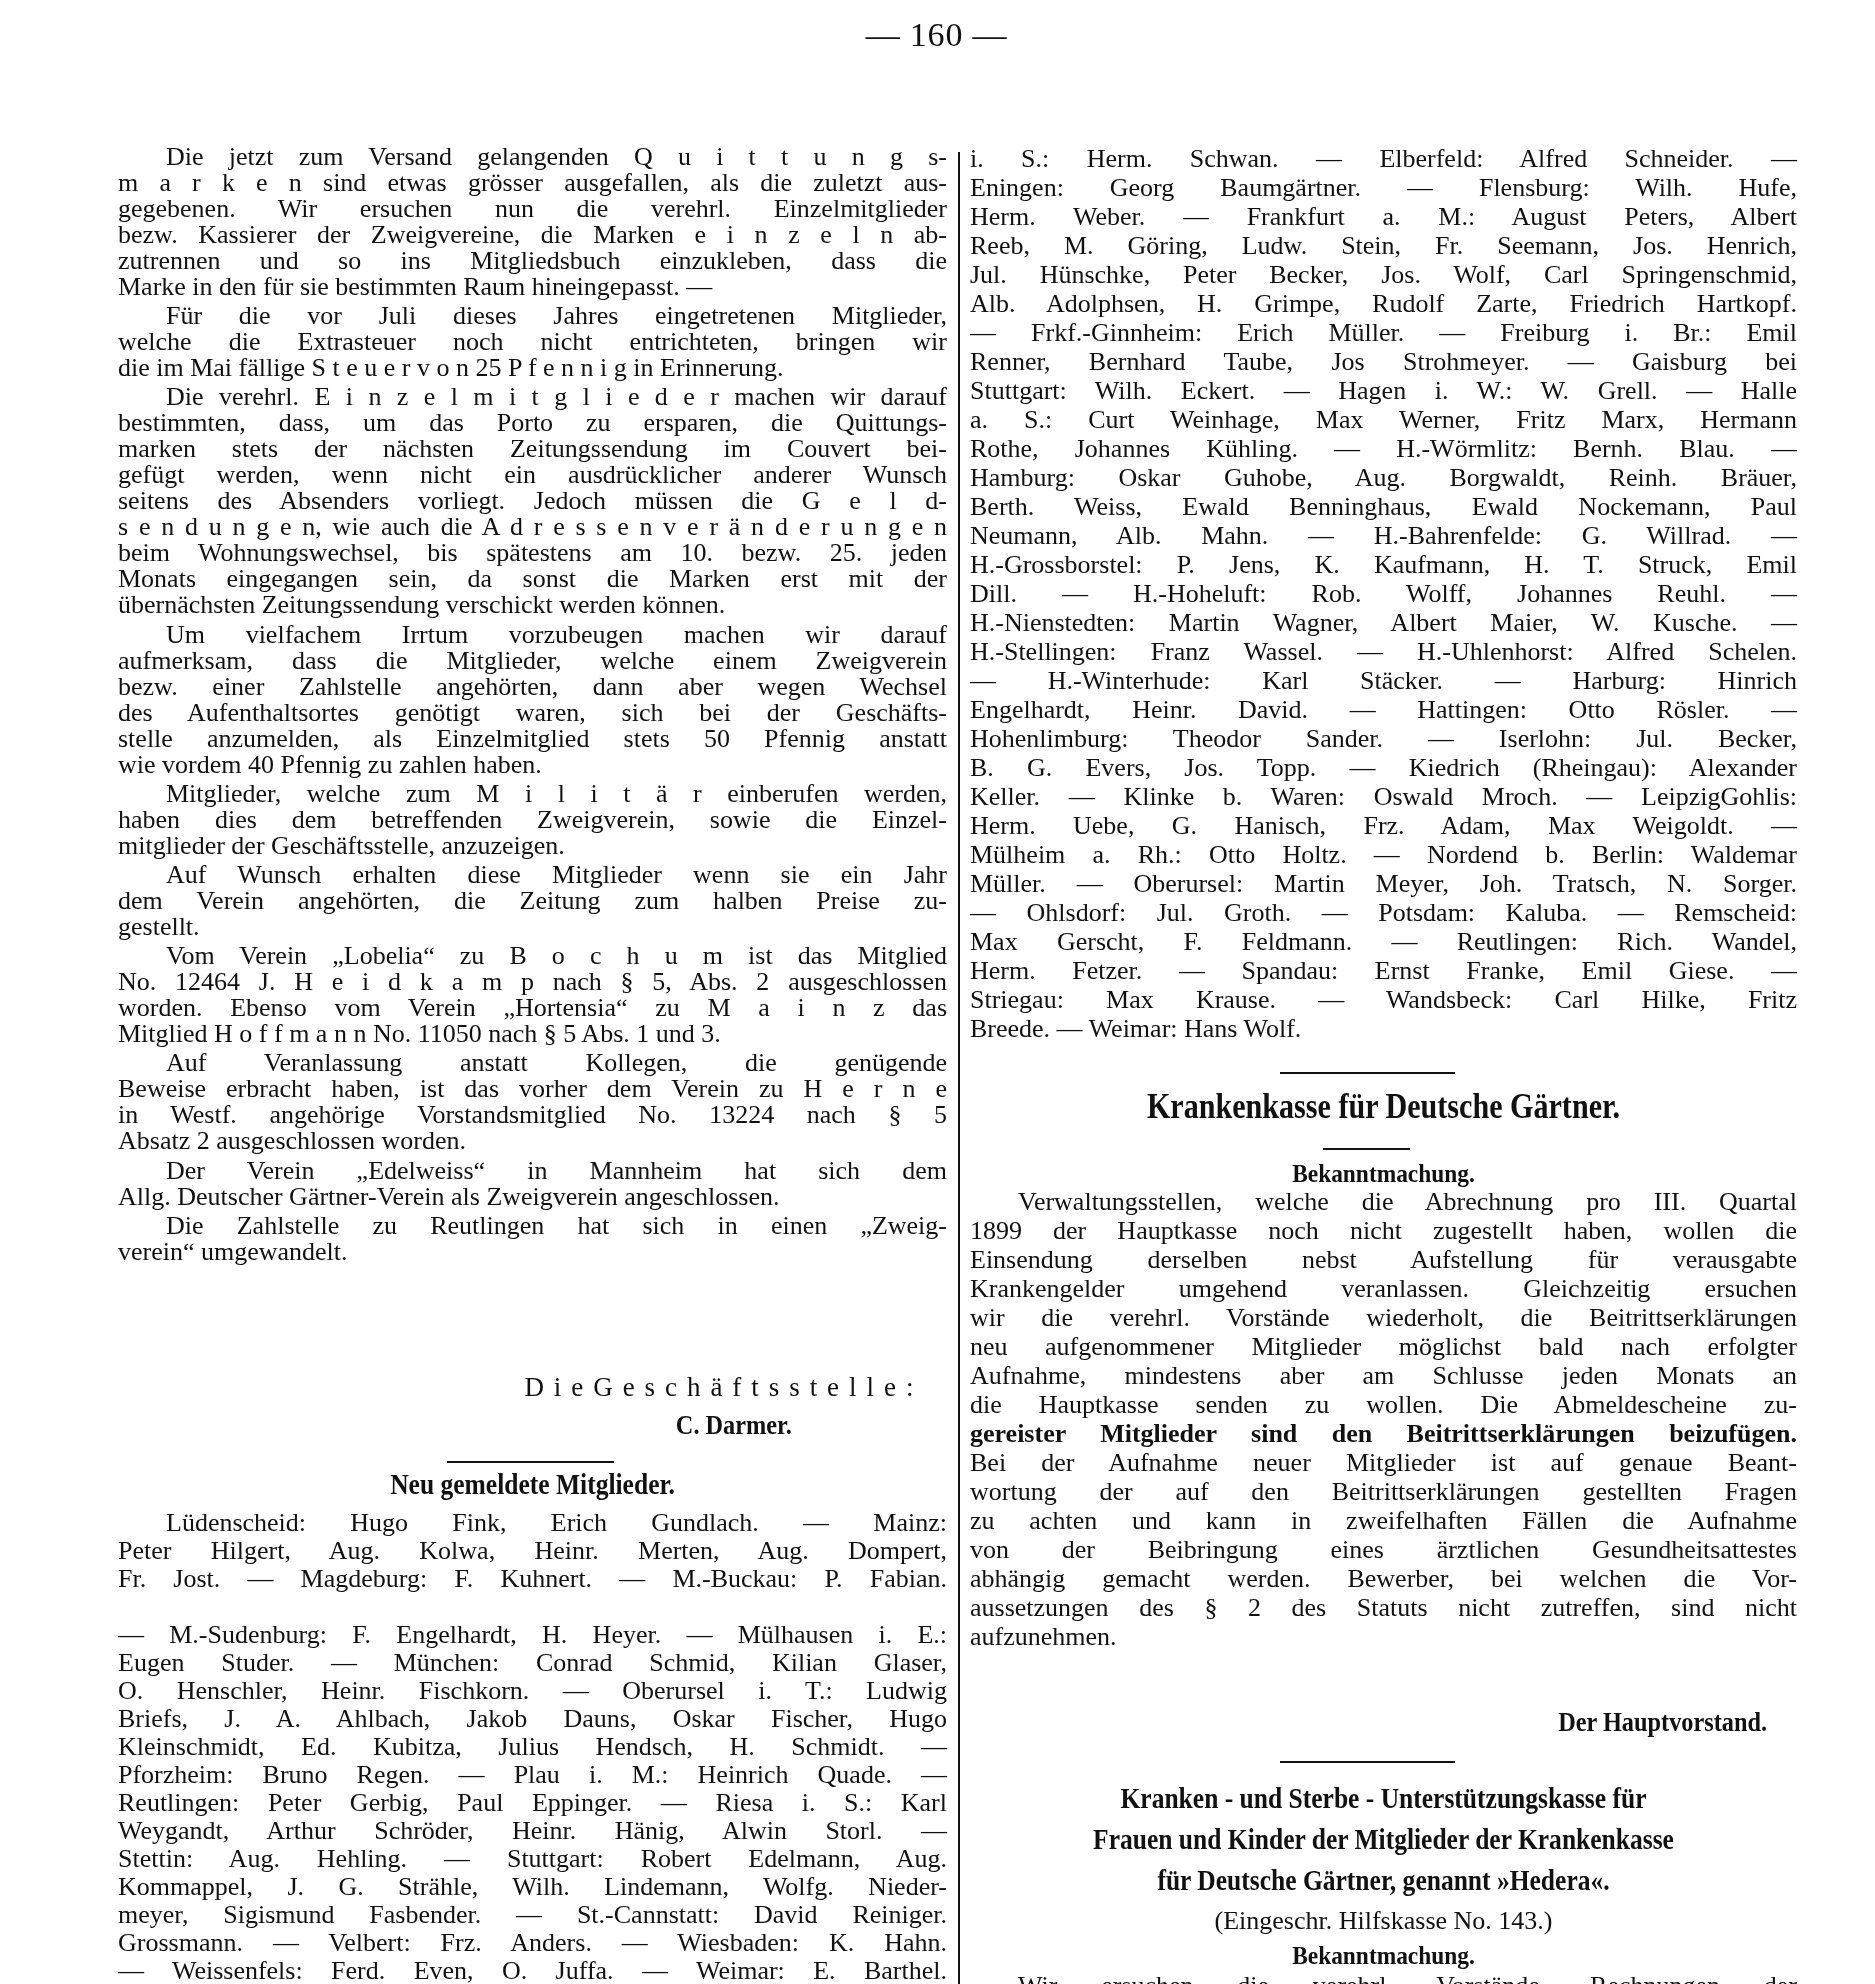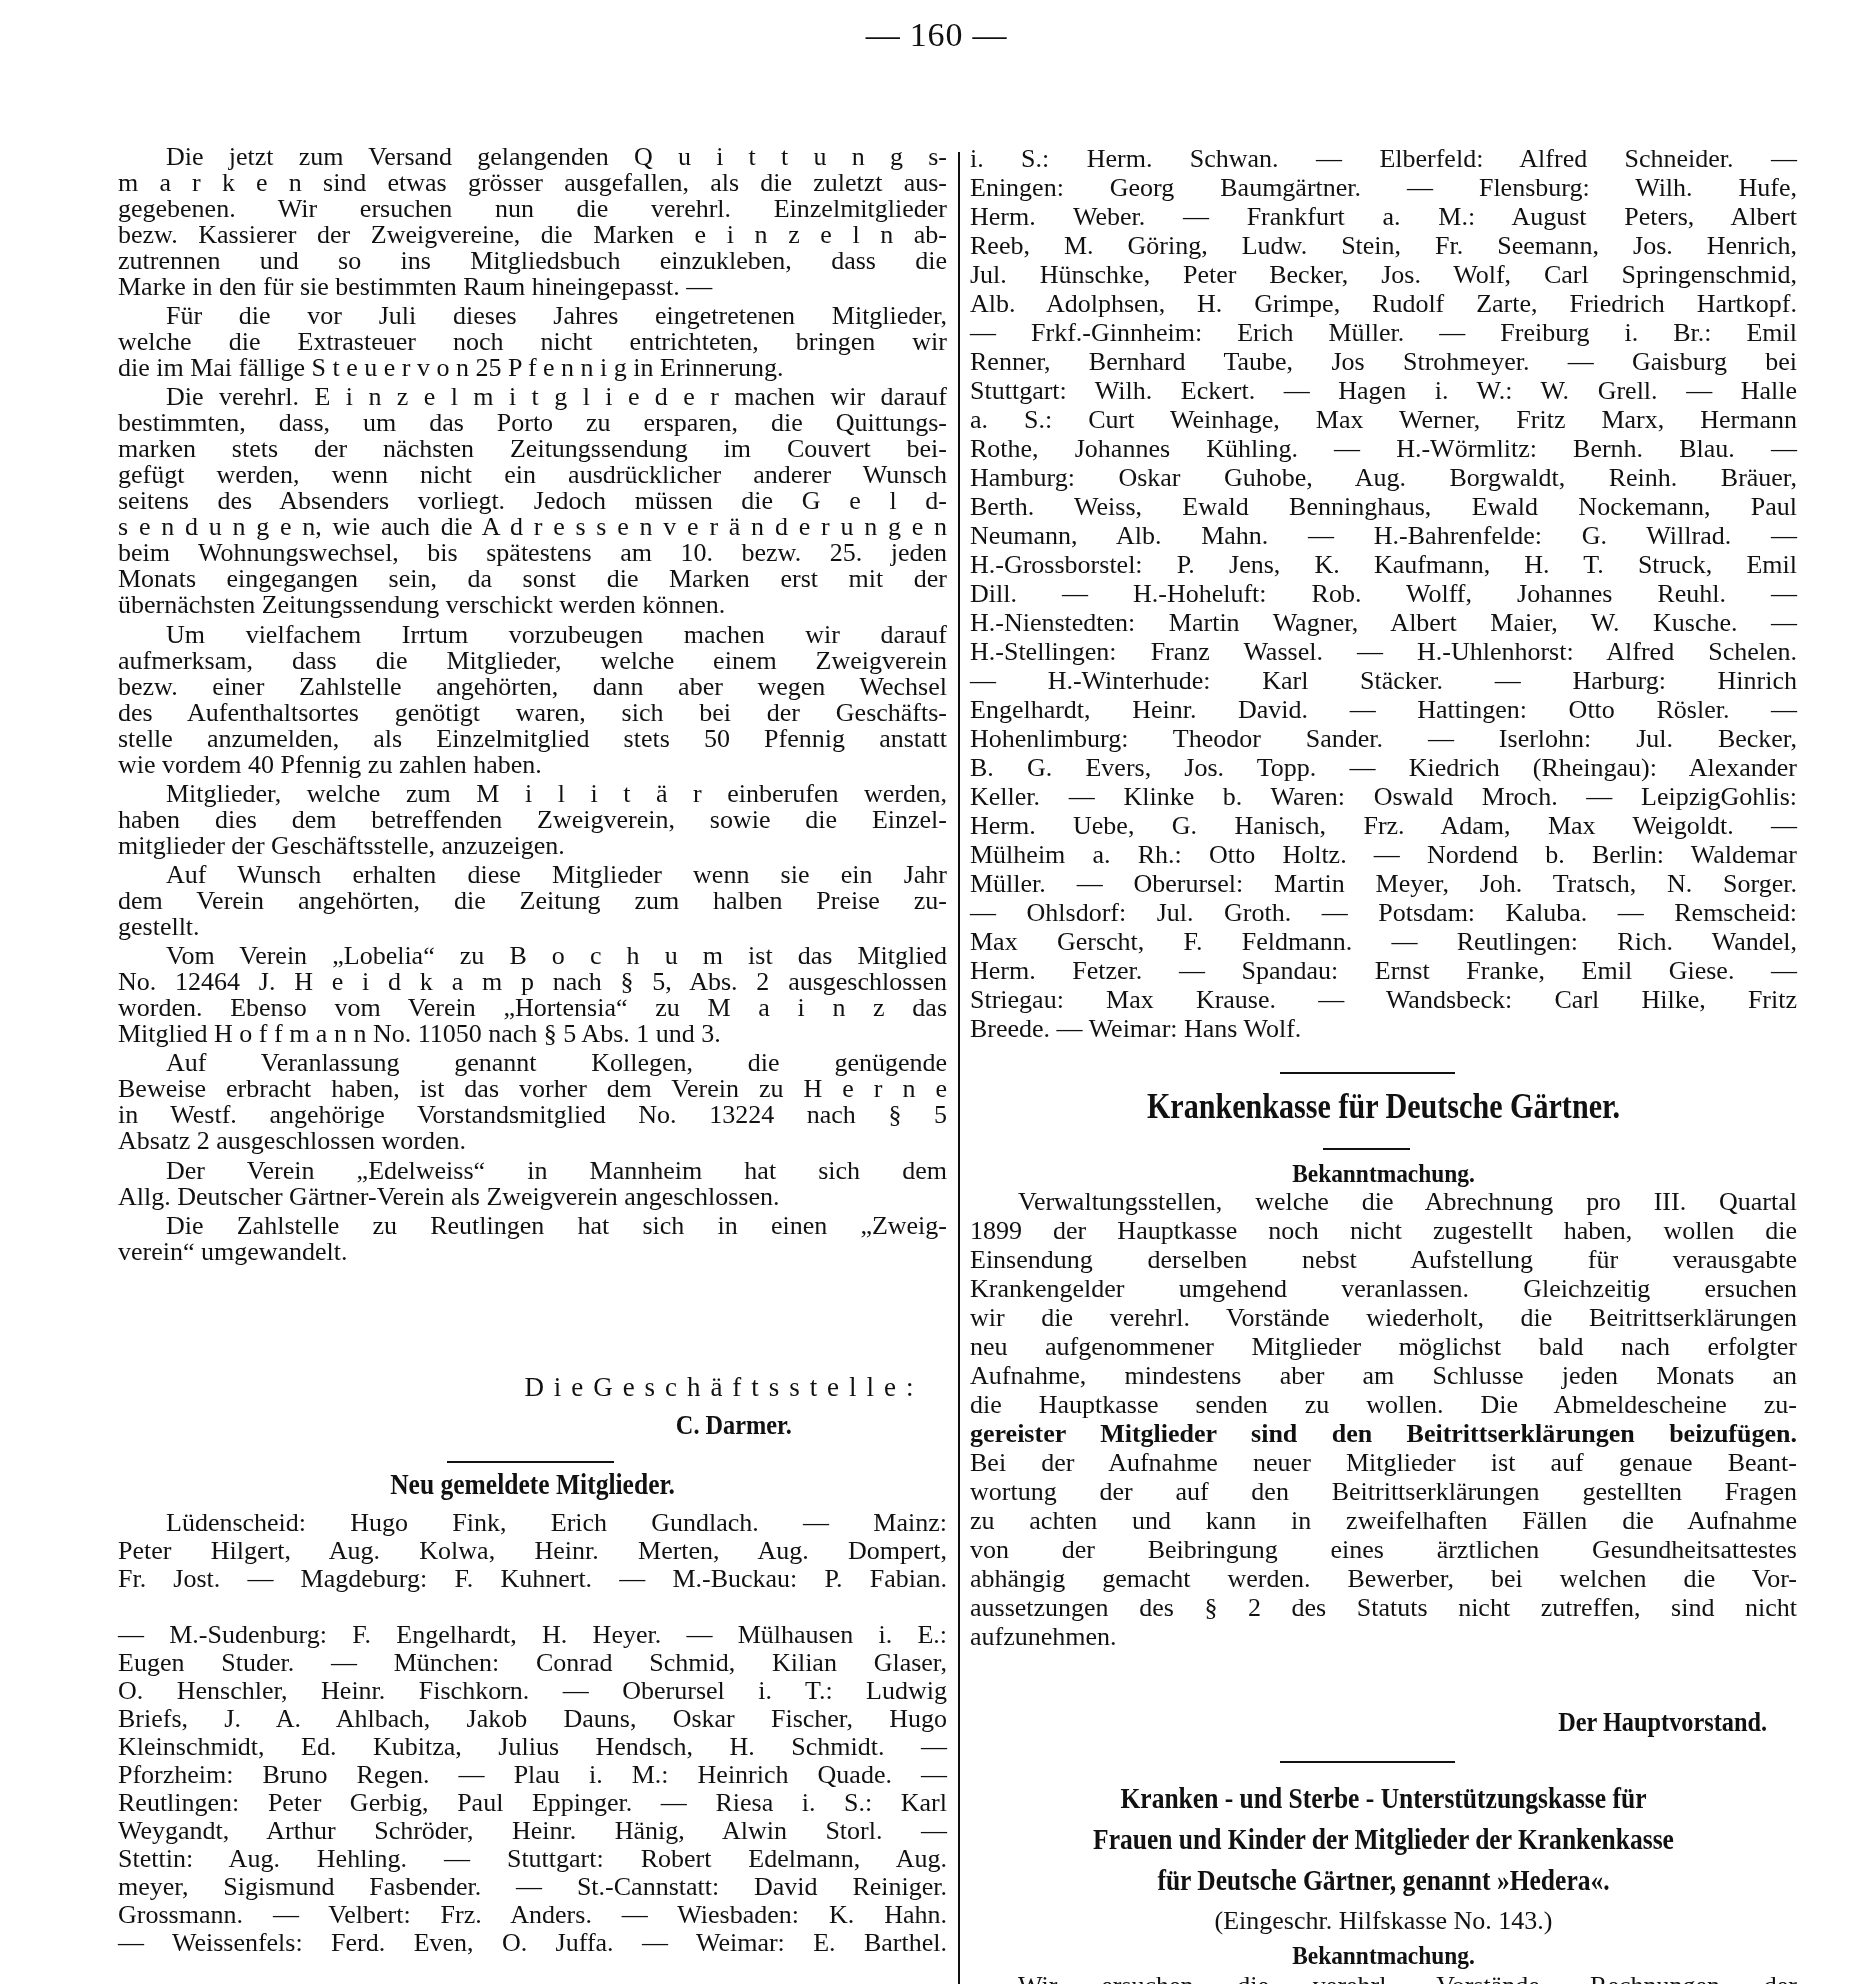--- a/index.html
+++ b/index.html
@@ -78,21 +78,21 @@
         <span class="line" style="height: 26px; line-height: 26px;">dem Verein angehörten, die Zeitung zum halben Preise zu-</span>
         <span class="line last" style="height: 26px; line-height: 26px;">gestellt.</span>
       </div>
       <div style="margin-top: 3.2px;">
         <span class="line indent" style="height: 26px; line-height: 26px;">Vom Verein „Lobelia“ zu B o c h u m ist das Mitglied</span>
         <span class="line" style="height: 26px; line-height: 26px;">No. 12464 J. H e i d k a m p nach § 5, Abs. 2 ausgeschlossen</span>
         <span class="line" style="height: 26px; line-height: 26px;">worden. Ebenso vom Verein „Hortensia“ zu M a i n z das</span>
         <span class="line last" style="height: 26px; line-height: 26px;">Mitglied H o f f m a n n No. 11050 nach § 5 Abs. 1 und 3.</span>
       </div>
       <div style="margin-top: 3.2px;">
-        <span class="line indent" style="height: 26px; line-height: 26px;">Auf Veranlassung genannt Kollegen, die genügende</span>
+        <span class="line indent" style="height: 26px; line-height: 26px;">Auf Veranlassung anstatt Kollegen, die genügende</span>
         <span class="line" style="height: 26px; line-height: 26px;">Beweise erbracht haben, ist das vorher dem Verein zu H e r n e</span>
         <span class="line" style="height: 26px; line-height: 26px;">in Westf. angehörige Vorstandsmitglied No. 13224 nach § 5</span>
         <span class="line last" style="height: 26px; line-height: 26px;">Absatz 2 ausgeschlossen worden.</span>
       </div>
       <div style="margin-top: 3.2px;">
         <span class="line indent" style="height: 26px; line-height: 26px;">Der Verein „Edelweiss“ in Mannheim hat sich dem</span>
         <span class="line last" style="height: 26px; line-height: 26px;">Allg. Deutscher Gärtner-Verein als Zweigverein angeschlossen.</span>
       </div>
       <div style="margin-top: 3.2px;">
         <span class="line indent" style="height: 26px; line-height: 26px;">Die Zahlstelle zu Reutlingen hat sich in einen „Zweig-</span>
@@ -114,20 +114,21 @@
         <span class="line" style="height: 28px; line-height: 28px;">Fr. Jost. — Magdeburg: F. Kuhnert. — M.-Buckau: P. Fabian.</span>
         <span class="line" style="height: 28px; line-height: 28px; margin-top: 28px;">— M.-Sudenburg: F. Engelhardt, H. Heyer. — Mülhausen i. E.:</span>
         <span class="line" style="height: 28px; line-height: 28px;">Eugen Studer. — München: Conrad Schmid, Kilian Glaser,</span>
         <span class="line" style="height: 28px; line-height: 28px;">O. Henschler, Heinr. Fischkorn. — Oberursel i. T.: Ludwig</span>
         <span class="line" style="height: 28px; line-height: 28px;">Briefs, J. A. Ahlbach, Jakob Dauns, Oskar Fischer, Hugo</span>
         <span class="line" style="height: 28px; line-height: 28px;">Kleinschmidt, Ed. Kubitza, Julius Hendsch, H. Schmidt. —</span>
         <span class="line" style="height: 28px; line-height: 28px;">Pforzheim: Bruno Regen. — Plau i. M.: Heinrich Quade. —</span>
         <span class="line" style="height: 28px; line-height: 28px;">Reutlingen: Peter Gerbig, Paul Eppinger. — Riesa i. S.: Karl</span>
         <span class="line" style="height: 28px; line-height: 28px;">Weygandt, Arthur Schröder, Heinr. Hänig, Alwin Storl. —</span>
         <span class="line" style="height: 28px; line-height: 28px;">Stettin: Aug. Hehling. — Stuttgart: Robert Edelmann, Aug.</span>
+        <span class="line" style="height: 28px; line-height: 28px;">Kommappel, J. G. Strähle, Wilh. Lindemann, Wolfg. Nieder-</span>
         <span class="line" style="height: 28px; line-height: 28px;">meyer, Sigismund Fasbender. — St.-Cannstatt: David Reiniger.</span>
         <span class="line" style="height: 28px; line-height: 28px;">Grossmann. — Velbert: Frz. Anders. — Wiesbaden: K. Hahn.</span>
         <span class="line" style="height: 28px; line-height: 28px;">— Weissenfels: Ferd. Even, O. Juffa. — Weimar: E. Barthel.</span>
       </div>
     </div>
 </div>
 
 <div class="col col-right" style="top:0;height:2501px;">
   <div class="block right-block" style="top:144px;">
       <div>

